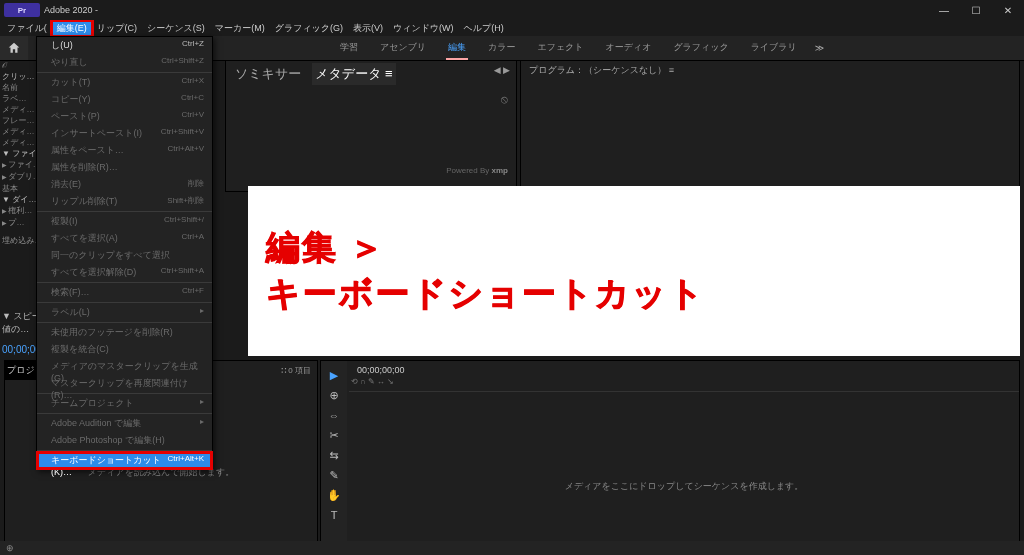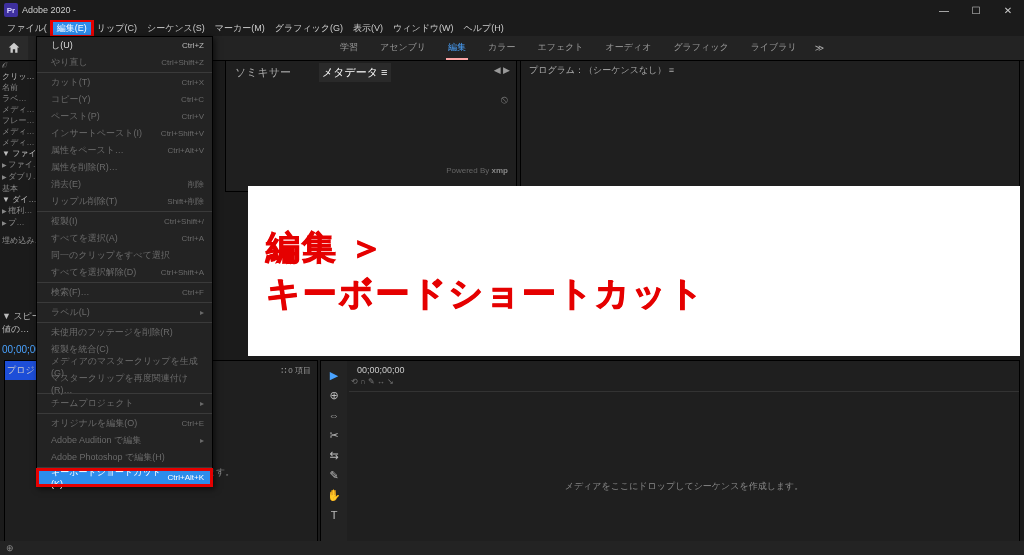--- a/index.html
+++ b/index.html
@@ -1,62 +1,62 @@
 <!DOCTYPE html>
 <html><head>
 <meta charset="utf-8">
 <style>
   html,body{margin:0;padding:0;width:1024px;height:555px;background:#1b1b1b;font-family:"Meiryo","Yu Gothic",sans-serif;color:#c8c8c8;overflow:hidden;font-size:9px}
   
   .titlebar{height:20px;background:#1b1b1b;display:flex;align-items:center;position:relative}
-  .app-icon{width:14px;height:14px;margin:0 4px;background:#3e309f;border-radius:2px;display:flex;align-items:center;justify-content:center;color:#d9d3ff;font-size:8px;font-weight:bold}
+  .app-icon{width:36px;height:14px;margin:0 4px;background:#3e309f;border-radius:2px;display:flex;align-items:center;justify-content:center;color:#d9d3ff;font-size:8px;font-weight:bold}
   .title-txt{color:#ccc;font-size:9px}
   .win-ctl{position:absolute;right:0;top:0;display:flex}
   .win-ctl span{width:32px;height:20px;display:flex;align-items:center;justify-content:center;color:#ccc;font-size:10px}
   
   .menubar{height:16px;background:#1b1b1b;display:flex;align-items:center;padding:0 2px;font-size:9px}
   .menubar span{padding:1px 5px;cursor:default;color:#ccc}
   .menubar span.open{background:#2d8ceb;color:#fff}
   .redbox{outline:3px solid #e50000;outline-offset:-1px}
   
   .ws-row{height:24px;background:#232323;display:flex;align-items:center;border-bottom:1px solid #000}
   .home-btn{width:28px;height:24px;background:#2a2a2a;display:flex;align-items:center;justify-content:center;margin-right:10px}
   .ws-tabs{display:flex;gap:18px;margin-left:300px}
   .ws-tabs span{color:#999;font-size:9px;padding:4px 2px}
   .ws-tabs span.active{color:#4aa3ff;border-bottom:2px solid #fca5a5}
   .ws-more{margin-left:16px;color:#aaa}
   
   .dropdown{position:absolute;left:36px;top:36px;width:175px;background:#232323;border:1px solid #000;box-shadow:2px 2px 6px rgba(0,0,0,.6);z-index:50}
-  .dropdown .mi{display:flex;align-items:center;justify-content:space-between;padding:2px 8px 2px 14px;font-size:9px;color:#ddd;height:13px}
+  .dropdown .mi{display:flex;align-items:flex-start;justify-content:space-between;padding:2px 8px 2px 14px;font-size:9px;color:#ddd;height:13px}
   .dropdown .mi.dis{color:#6a6a6a}
   .dropdown .mi .sc{color:#bbb;font-size:8px}
   .dropdown .mi.dis .sc{color:#6a6a6a}
   .dropdown .mi.hl{background:#2d8ceb;color:#fff}
   .dropdown .mi.hl .sc{color:#fff}
   .dropdown hr{border:none;border-top:1px solid #3a3a3a;margin:1px 0}
   .dropdown .mi.sub::after{content:"▸";color:inherit;font-size:8px;margin-left:4px}
   .redbox2{outline:3px solid #e50000;outline-offset:-2px}
   
   .workarea{position:absolute;left:0;top:60px;right:0;bottom:14px}
   
   .program{position:absolute;left:520px;top:0;right:4px;height:290px;background:#1f1f1f;border:1px solid #000}
   .program .hdr{padding:3px 8px;color:#aaa;font-size:9px}
   
   .src{position:absolute;left:225px;top:0;width:290px;height:130px;background:#1f1f1f;border:1px solid #000}
-  .src .tabs{display:flex;gap:25px;padding:2px 6px;font-size:11px}
+  .src .tabs{display:flex;gap:8px;padding:2px 6px;font-size:13px}
   .src .tabs span{padding:2px 3px;color:#aaa}
   .src .tabs span.active{color:#fff;background:#2a2a2a}
   .src .nav{position:absolute;right:6px;top:4px;color:#999;font-size:9px}
   .src .body{position:absolute;left:0;right:0;top:18px;bottom:0;overflow:hidden}
   .xmp{position:absolute;right:8px;bottom:16px;color:#666;font-size:8px}
   .xmp b{color:#888}
   .noclip-icon{position:absolute;right:8px;top:32px;color:#777;font-size:11px}
   
   .project{position:absolute;left:4px;top:300px;width:312px;height:220px;background:#1f1f1f;border:1px solid #000}
-  .project .ptab{padding:3px 2px;color:#ccc;font-size:9px;background:#1d4ed8;display:inline-block}
+  .project .ptab{padding:3px 2px;color:#ccc;font-size:9px;background:#000000;display:inline-block}
   .project .tools{position:absolute;right:6px;top:4px;color:#999;font-size:8px}
   .project .body{position:absolute;left:0;right:0;top:20px;bottom:18px;display:flex;align-items:center;justify-content:center;color:#888;font-size:9px;text-align:center}
   
   .timeline{position:absolute;left:320px;top:300px;right:4px;height:220px;background:#1f1f1f;border:1px solid #000}
   .timeline .hdr{padding:4px 8px;color:#ccc;font-size:9px}
   .timeline .body{position:absolute;left:28px;right:0;top:30px;bottom:0;display:flex;align-items:center;justify-content:center;color:#888;font-size:9px;border-top:1px solid #333}
   .timeline .toolcol{position:absolute;left:0;top:0;bottom:0;width:26px;background:#232323;display:flex;flex-direction:column;align-items:center;gap:4px;padding-top:6px}
   .timeline .toolcol span{color:#bbb;font-size:11px;width:18px;height:16px;display:flex;align-items:center;justify-content:center}
   .timeline .toolcol span.active{color:#4aa3ff}
   .timeline .trow{position:absolute;left:30px;top:16px;color:#777;font-size:8px;display:flex;gap:6px;align-items:center}
@@ -204,24 +204,20 @@
     <div class="mi dis">
       <span>マスタークリップを再度関連付け(R)…</span>
       <span class="sc"></span>
     </div>
     <hr>
     <div class="mi dis sub">
       <span>チームプロジェクト</span>
       <span class="sc"></span>
     </div>
     <hr>
-    <div class="mi dis">
-      <span>オリジナルを編集(O)</span>
-      <span class="sc">Ctrl+E</span>
-    </div>
     <div class="mi dis sub">
       <span>Adobe Audition で編集</span>
       <span class="sc"></span>
     </div>
     <div class="mi dis">
       <span>Adobe Photoshop で編集(H)</span>
       <span class="sc"></span>
     </div>
     <hr>
     <div class="mi hl redbox2">

